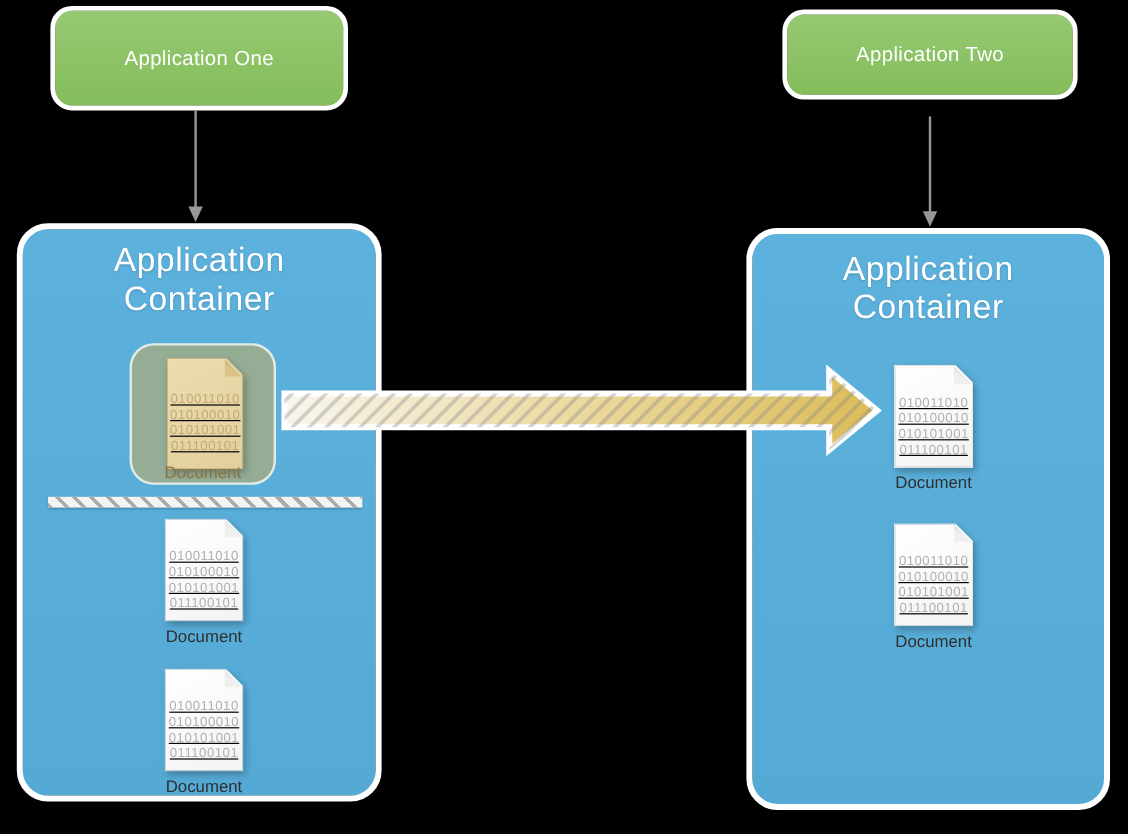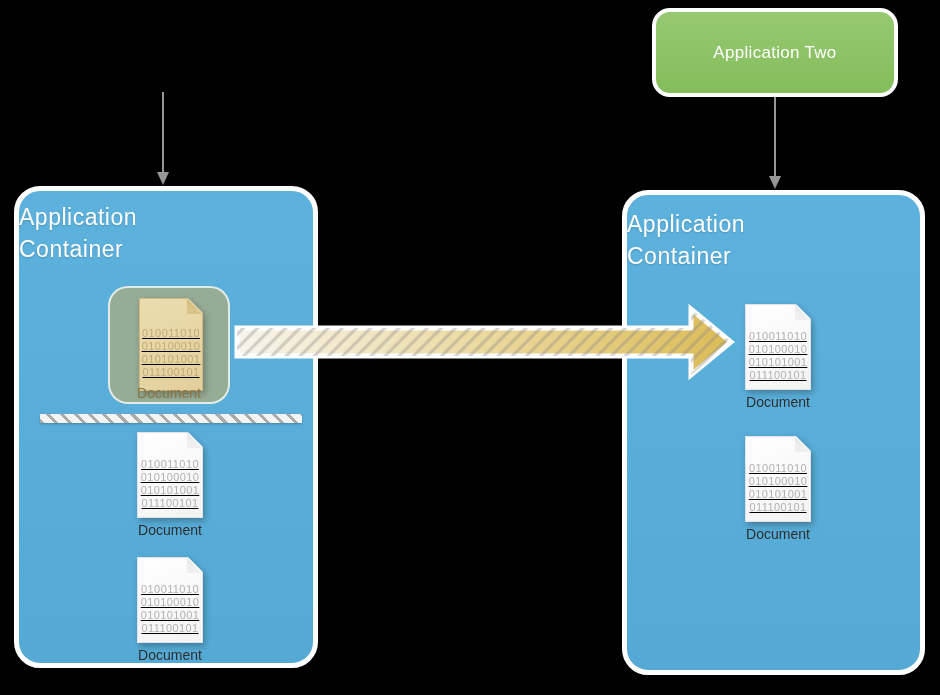--- a/index.html
+++ b/index.html
@@ -6,39 +6,39 @@
   .stage{position:relative;width:940px;height:695px;background:#000;overflow:hidden;
          font-family:"Liberation Sans",sans-serif;}
 
   
   .app-node{position:absolute;box-sizing:border-box;border:4px solid #fff;border-radius:18px;
             background:linear-gradient(180deg,#96c972 0%,#84bd5b 100%);
             display:flex;align-items:center;justify-content:center;
             color:#fff;font-size:17px;letter-spacing:.3px;
             box-shadow:0 2px 6px rgba(0,0,0,.55);}
   #app-one{left:42px;top:5px;width:248px;height:87px;}
-  #app-two{left:652px;top:8px;width:246px;height:89px;}
+  #app-two{left:652px;top:8px;width:246px;height:75px;}
 
   
   .conn-line{position:absolute;width:2px;background:#979797;}
   .conn-head{position:absolute;width:0;height:0;border-left:6px solid transparent;
              border-right:6px solid transparent;border-top:13px solid #979797;}
   #conn-line-left{left:162px;top:92px;height:81px;}
   #conn-head-left{left:157px;top:172px;}
   #conn-line-right{left:774px;top:97px;height:80px;}
   #conn-head-right{left:769px;top:176px;}
 
   
   .container{position:absolute;box-sizing:border-box;border:5px solid #fff;border-radius:26px;
              background:linear-gradient(180deg,#5db2dd 0%,#55aad5 100%);
              box-shadow:0 3px 8px rgba(0,0,0,.5);}
   #container-left{left:14px;top:186px;width:304px;height:482px;}
   #container-right{left:622px;top:190px;width:303px;height:485px;}
-  .container-title{position:absolute;left:0;width:100%;color:#fff;
-                   font-size:23px;line-height:32px;letter-spacing:.5px;
+  .container-title{position:absolute;left:0;width:100%;text-align:center;color:#fff;
+                   font-size:28px;line-height:32px;letter-spacing:.5px;
                    text-shadow:0 1px 2px rgba(0,0,0,.18);white-space:pre-line;}
   #container-left .container-title{top:10px;}
   #container-right .container-title{top:13px;}
 
   
   .doc-group{position:absolute;text-align:center;}
   .doc-shadow{filter:drop-shadow(2px 3px 3px rgba(0,0,0,.28));}
   .doc{position:relative;margin:0 auto;box-sizing:border-box;
        clip-path:polygon(0 0,calc(100% - 15px) 0,100% 15px,100% 100%,0 100%);text-decoration:underline;}
   .doc.white{width:66px;height:86px;background:linear-gradient(150deg,#ffffff 0%,#f3f3f3 100%);
@@ -73,20 +73,23 @@
   #left-doc-2{left:118px;top:241px;width:66px;}
   #left-doc-3{left:118px;top:366px;width:66px;}
   #right-doc-1{left:118px;top:109px;width:66px;}
   #right-doc-2{left:118px;top:241px;width:66px;}
 </style>
 </head>
 <body>
 
 <div class="stage">
 
+  <div class="app-node" id="app-one">
+    <span>Application One</span>
+  </div>
   <div class="app-node" id="app-two">
     <span>Application Two</span>
   </div>
 
   <div class="conn-line" id="conn-line-left"></div>
   <div class="conn-head" id="conn-head-left"></div>
   <div class="conn-line" id="conn-line-right"></div>
   <div class="conn-head" id="conn-head-right"></div>
 
   <div class="container" id="container-left">

